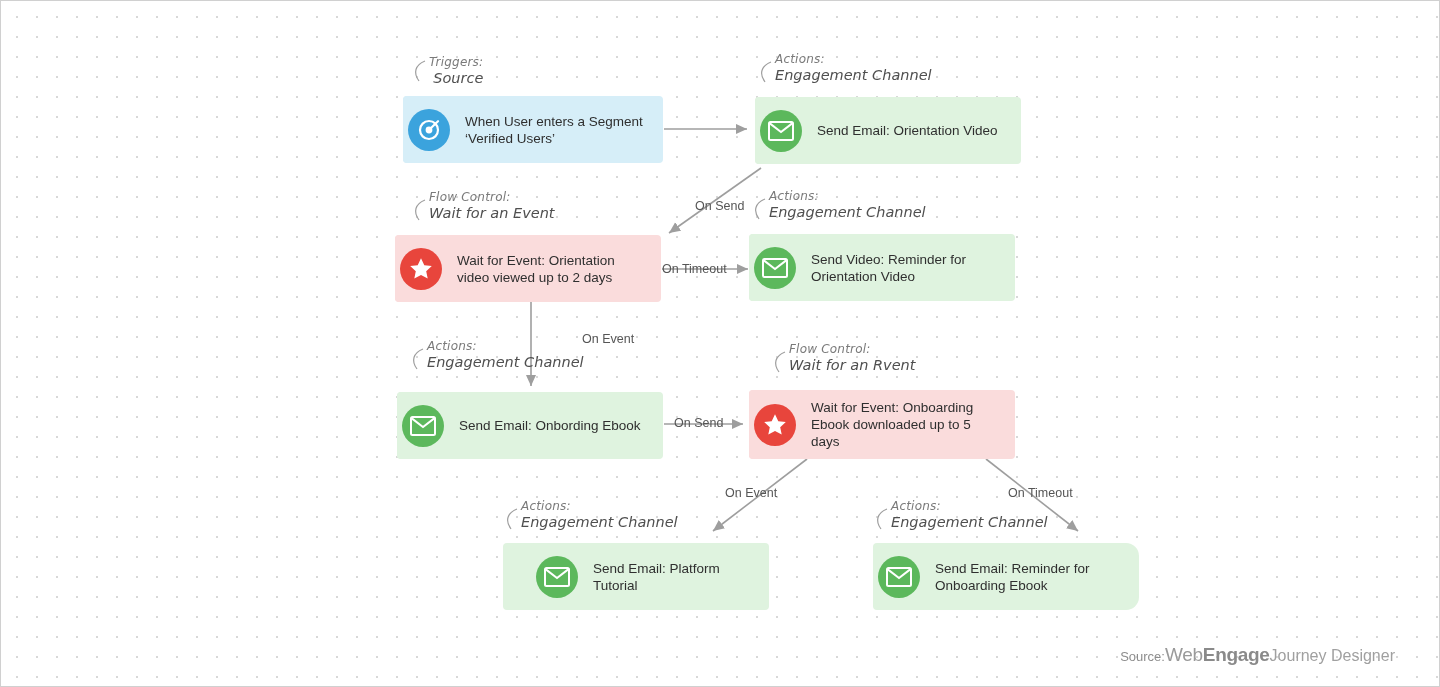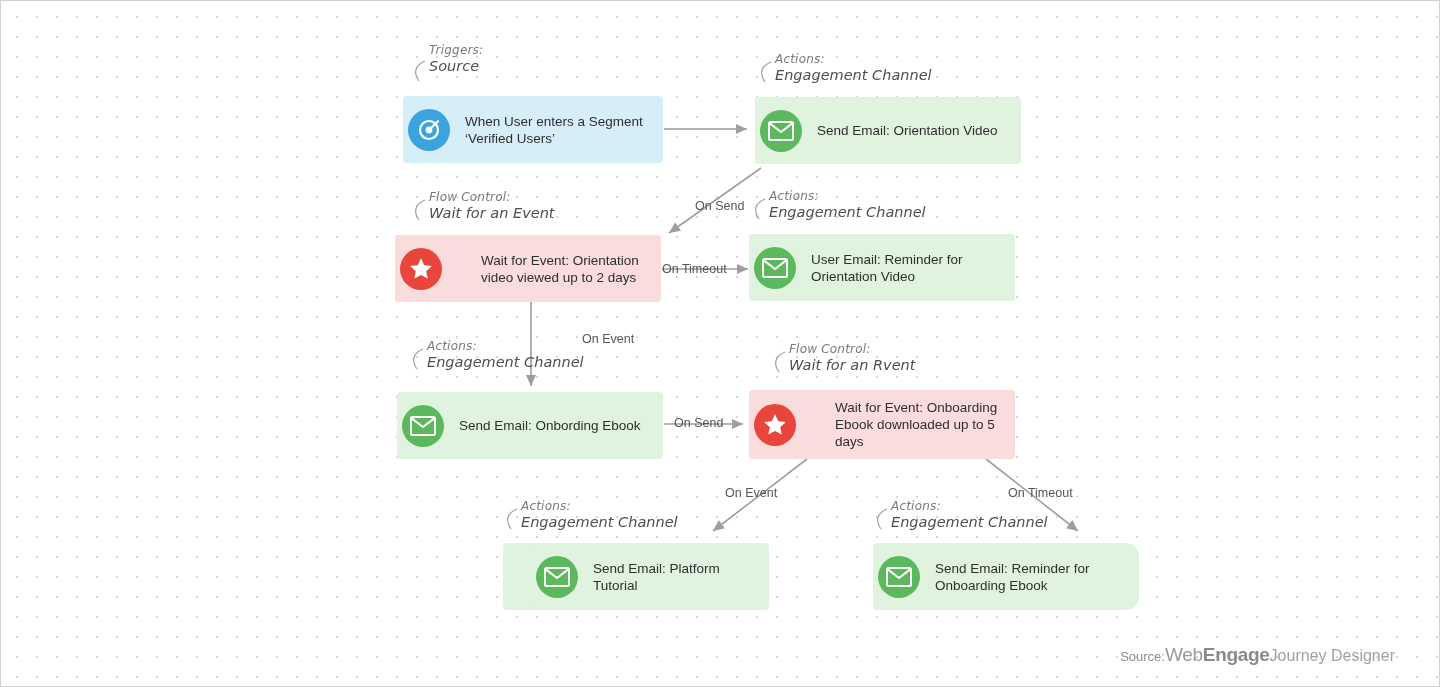--- a/index.html
+++ b/index.html
@@ -55,21 +55,21 @@
     color: #2f2f2f;
   }
 
   
   .node.trigger { background: #d6eef8; }
   .node.trigger .icon-box { background: #d6eef8; }
   
   .node.action { background: #dff3df; }
   .node.action .icon-box { background: #dff3df; }
   
-  .node.flow { background: #fadcdc; gap: 24px; }
+  .node.flow { background: #fadcdc; }
   .node.flow .icon-box { background: #fadcdc; }
 
   .circle-icon {
     width: 42px;
     height: 42px;
     border-radius: 50%;
     display: flex;
     align-items: center;
     justify-content: center;
   }
@@ -160,21 +160,21 @@
 
     <path d="M530,301 L530,385" stroke="#9e9e9e" stroke-width="1.6" fill="none" marker-end="url(#arrow)"></path>
 
     <path d="M663,423 L742,423" stroke="#9e9e9e" stroke-width="1.6" fill="none" marker-end="url(#arrow)"></path>
 
     <path d="M806,458 L712,530" stroke="#9e9e9e" stroke-width="1.6" fill="none" marker-end="url(#arrow)"></path>
 
     <path d="M985,458 L1077,530" stroke="#9e9e9e" stroke-width="1.6" fill="none" marker-end="url(#arrow)"></path>
   </svg>
 
-  <div class="node-label" style="left:428px; top:42px;">
+  <div class="node-label" style="left:428px; top:54px;text-align:right;">
     <span class="kind">Triggers:</span>
     <span class="name">Source</span>
   </div>
   <div class="node-label" style="left:774px; top:51px;">
     <span class="kind">Actions:</span>
     <span class="name">Engagement Channel</span>
   </div>
   <div class="node-label" style="left:428px; top:189px;">
     <span class="kind">Flow Control:</span>
     <span class="name">Wait for an Event</span>
@@ -238,21 +238,21 @@
 
   <div class="node action" style="left:748px; top:233px; width:266px; height:67px;">
     <div class="icon-box">
       <div class="circle-icon green">
         <svg width="26" height="20" viewBox="0 0 26 20" aria-hidden="true">
           <rect x="1" y="1" width="24" height="18" rx="1.5" fill="none" stroke="#ffffff" stroke-width="2"></rect>
           <path d="M1.8 2.4 L13 11 L24.2 2.4" fill="none" stroke="#ffffff" stroke-width="2"></path>
         </svg>
       </div>
     </div>
-    <div class="body">User Email: Reminder for Orientation Video</div>
+    <div class="body">Send Video: Reminder for Orientation Video</div>
   </div>
 
   <div class="node action" style="left:396px; top:391px; width:266px; height:67px;">
     <div class="icon-box">
       <div class="circle-icon green">
         <svg width="26" height="20" viewBox="0 0 26 20" aria-hidden="true">
           <rect x="1" y="1" width="24" height="18" rx="1.5" fill="none" stroke="#ffffff" stroke-width="2"></rect>
           <path d="M1.8 2.4 L13 11 L24.2 2.4" fill="none" stroke="#ffffff" stroke-width="2"></path>
         </svg>
       </div>

